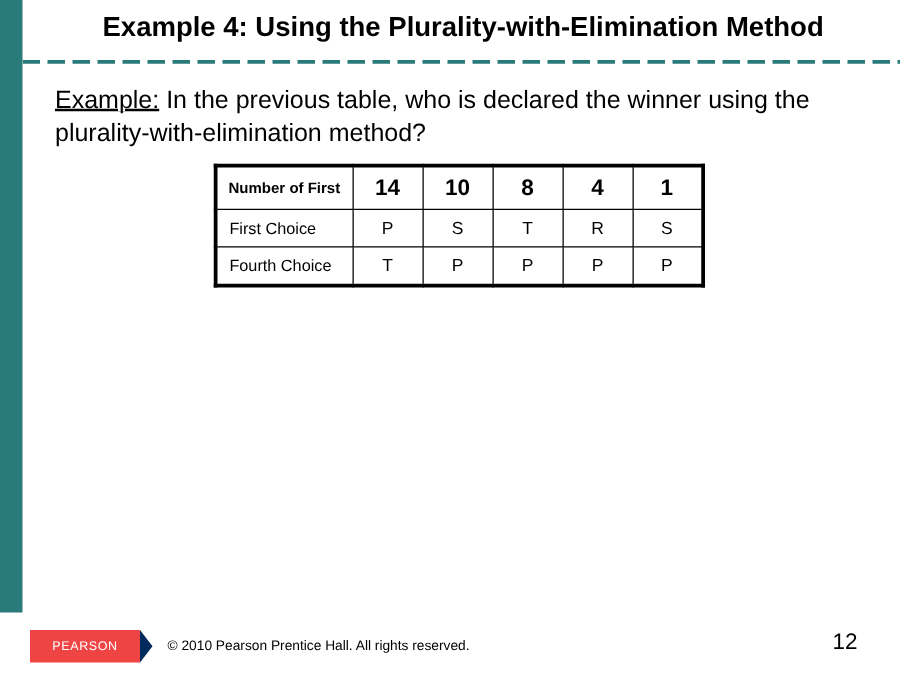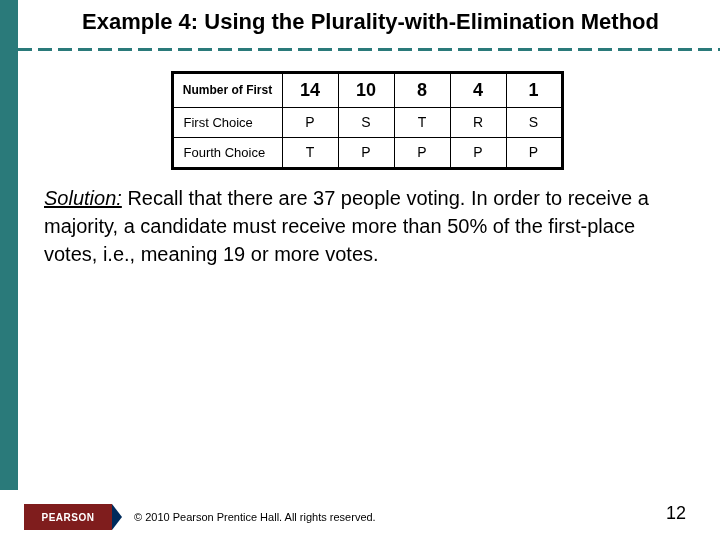--- a/index.html
+++ b/index.html
@@ -103,24 +103,24 @@
     left: 0;
     bottom: 0;
     width: 720px;
     height: 46px;
     display: flex;
     align-items: center;
   }
   .pearson-logo {
     width: 88px;
     height: 26px;
-    background: #7f1d1d;
+    background: #ef4444;
     color: #fff;
     font-size: 10px;
-    font-weight: bold;
+    font-weight: normal;
     display: flex;
     align-items: center;
     justify-content: center;
     letter-spacing: 0.5px;
     margin-left: 24px;
     position: relative;
   }
   .pearson-logo::after {
     content: "";
     position: absolute;
@@ -188,20 +188,23 @@
   <div class="dash"></div>
     <div class="dash"></div>
     <div class="dash"></div>
     <div class="dash"></div>
     <div class="dash"></div>
   <div class="dash"></div>
 </div>
 
 <div class="content">
 
+  <p class="example-line">
+    <span class="u">Example:</span><span> In the previous table, who is declared the winner using the plurality-with-elimination method?</span>
+  </p>
 
   <div class="table-wrap">
     <table>
       <tbody>
           <tr>
         <th class="header-label">Number of First</th>
         <th class="num">14</th>
         <th class="num">10</th>
         <th class="num">8</th>
         <th class="num">4</th>
@@ -220,23 +223,20 @@
         <td>T</td>
         <td>P</td>
         <td>P</td>
         <td>P</td>
         <td>P</td>
       </tr>
     </tbody>
       </table>
   </div>
 
-  <p class="solution">
-    <span class="ital-u">Solution:</span><span> Recall that there are 37 people voting. In order to receive a majority, a candidate must receive more than 50% of the first-place votes, i.e., meaning 19 or more votes.</span>
-  </p>
 
 </div>
 
 <div class="footer">
   <div class="pearson-logo">PEARSON</div>
   <div class="copyright">© 2010 Pearson Prentice Hall. All rights reserved.</div>
 </div>
 <div class="page-num">12</div>
 
 </body></html>

